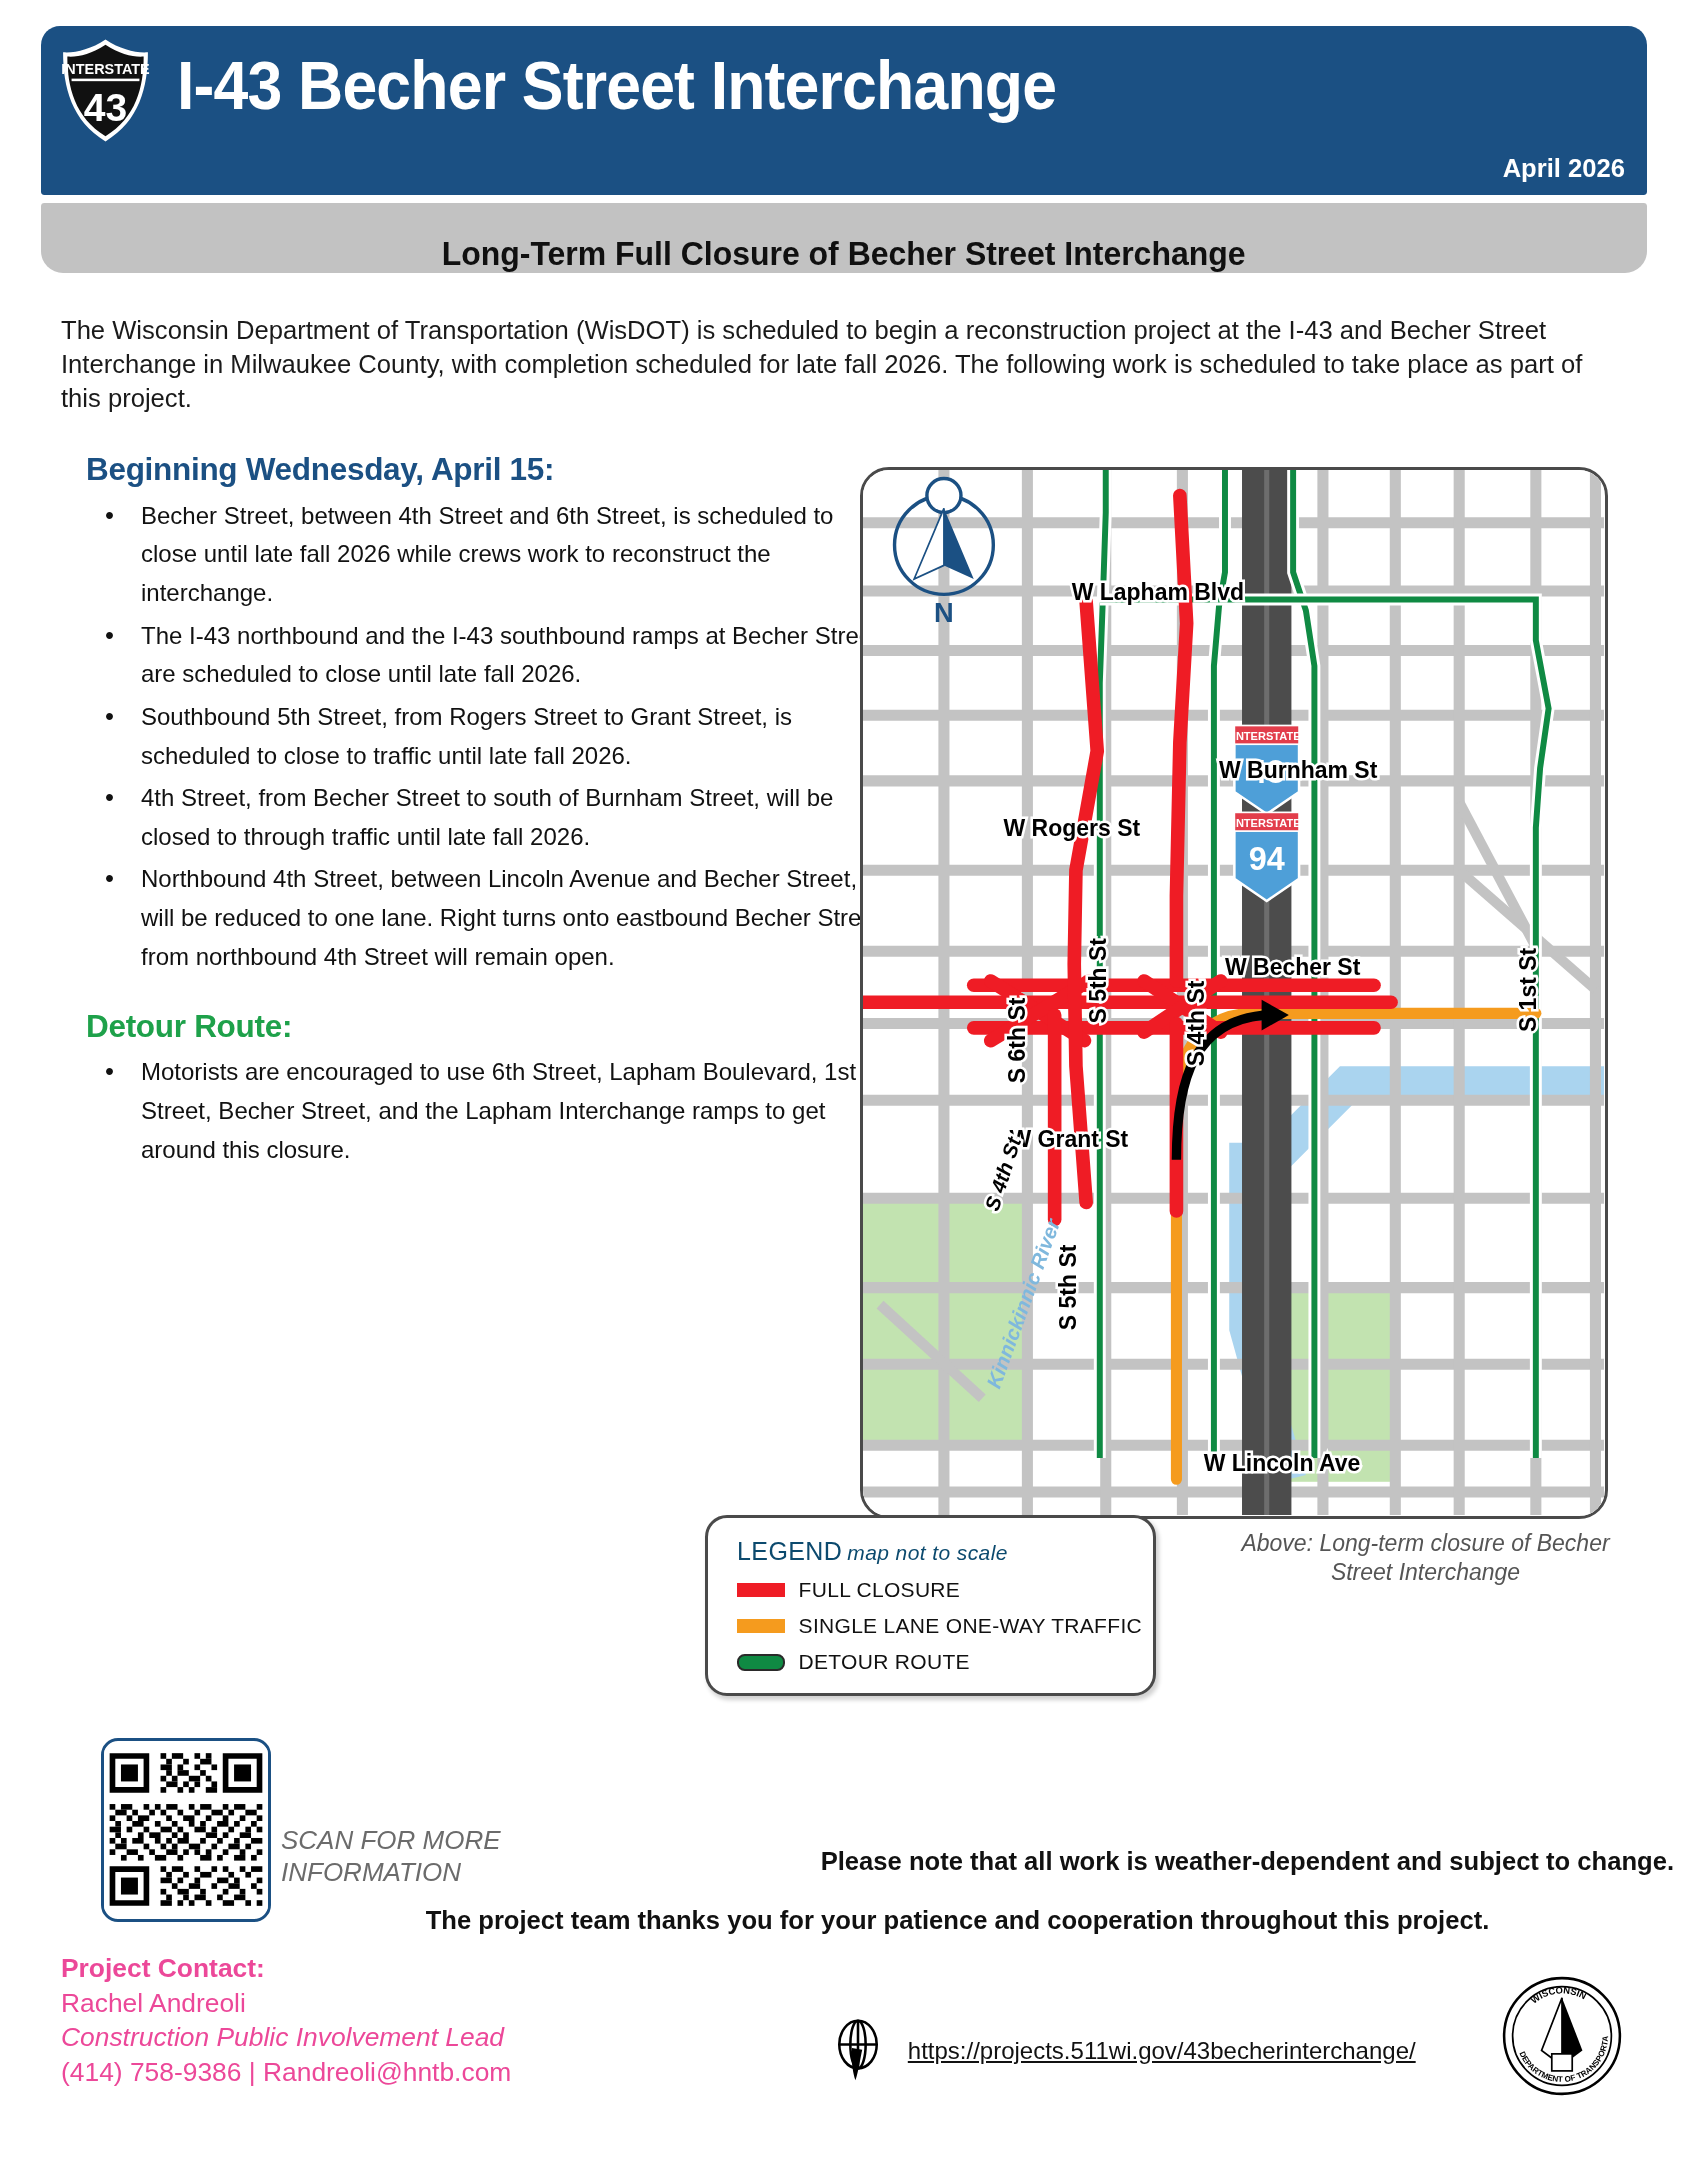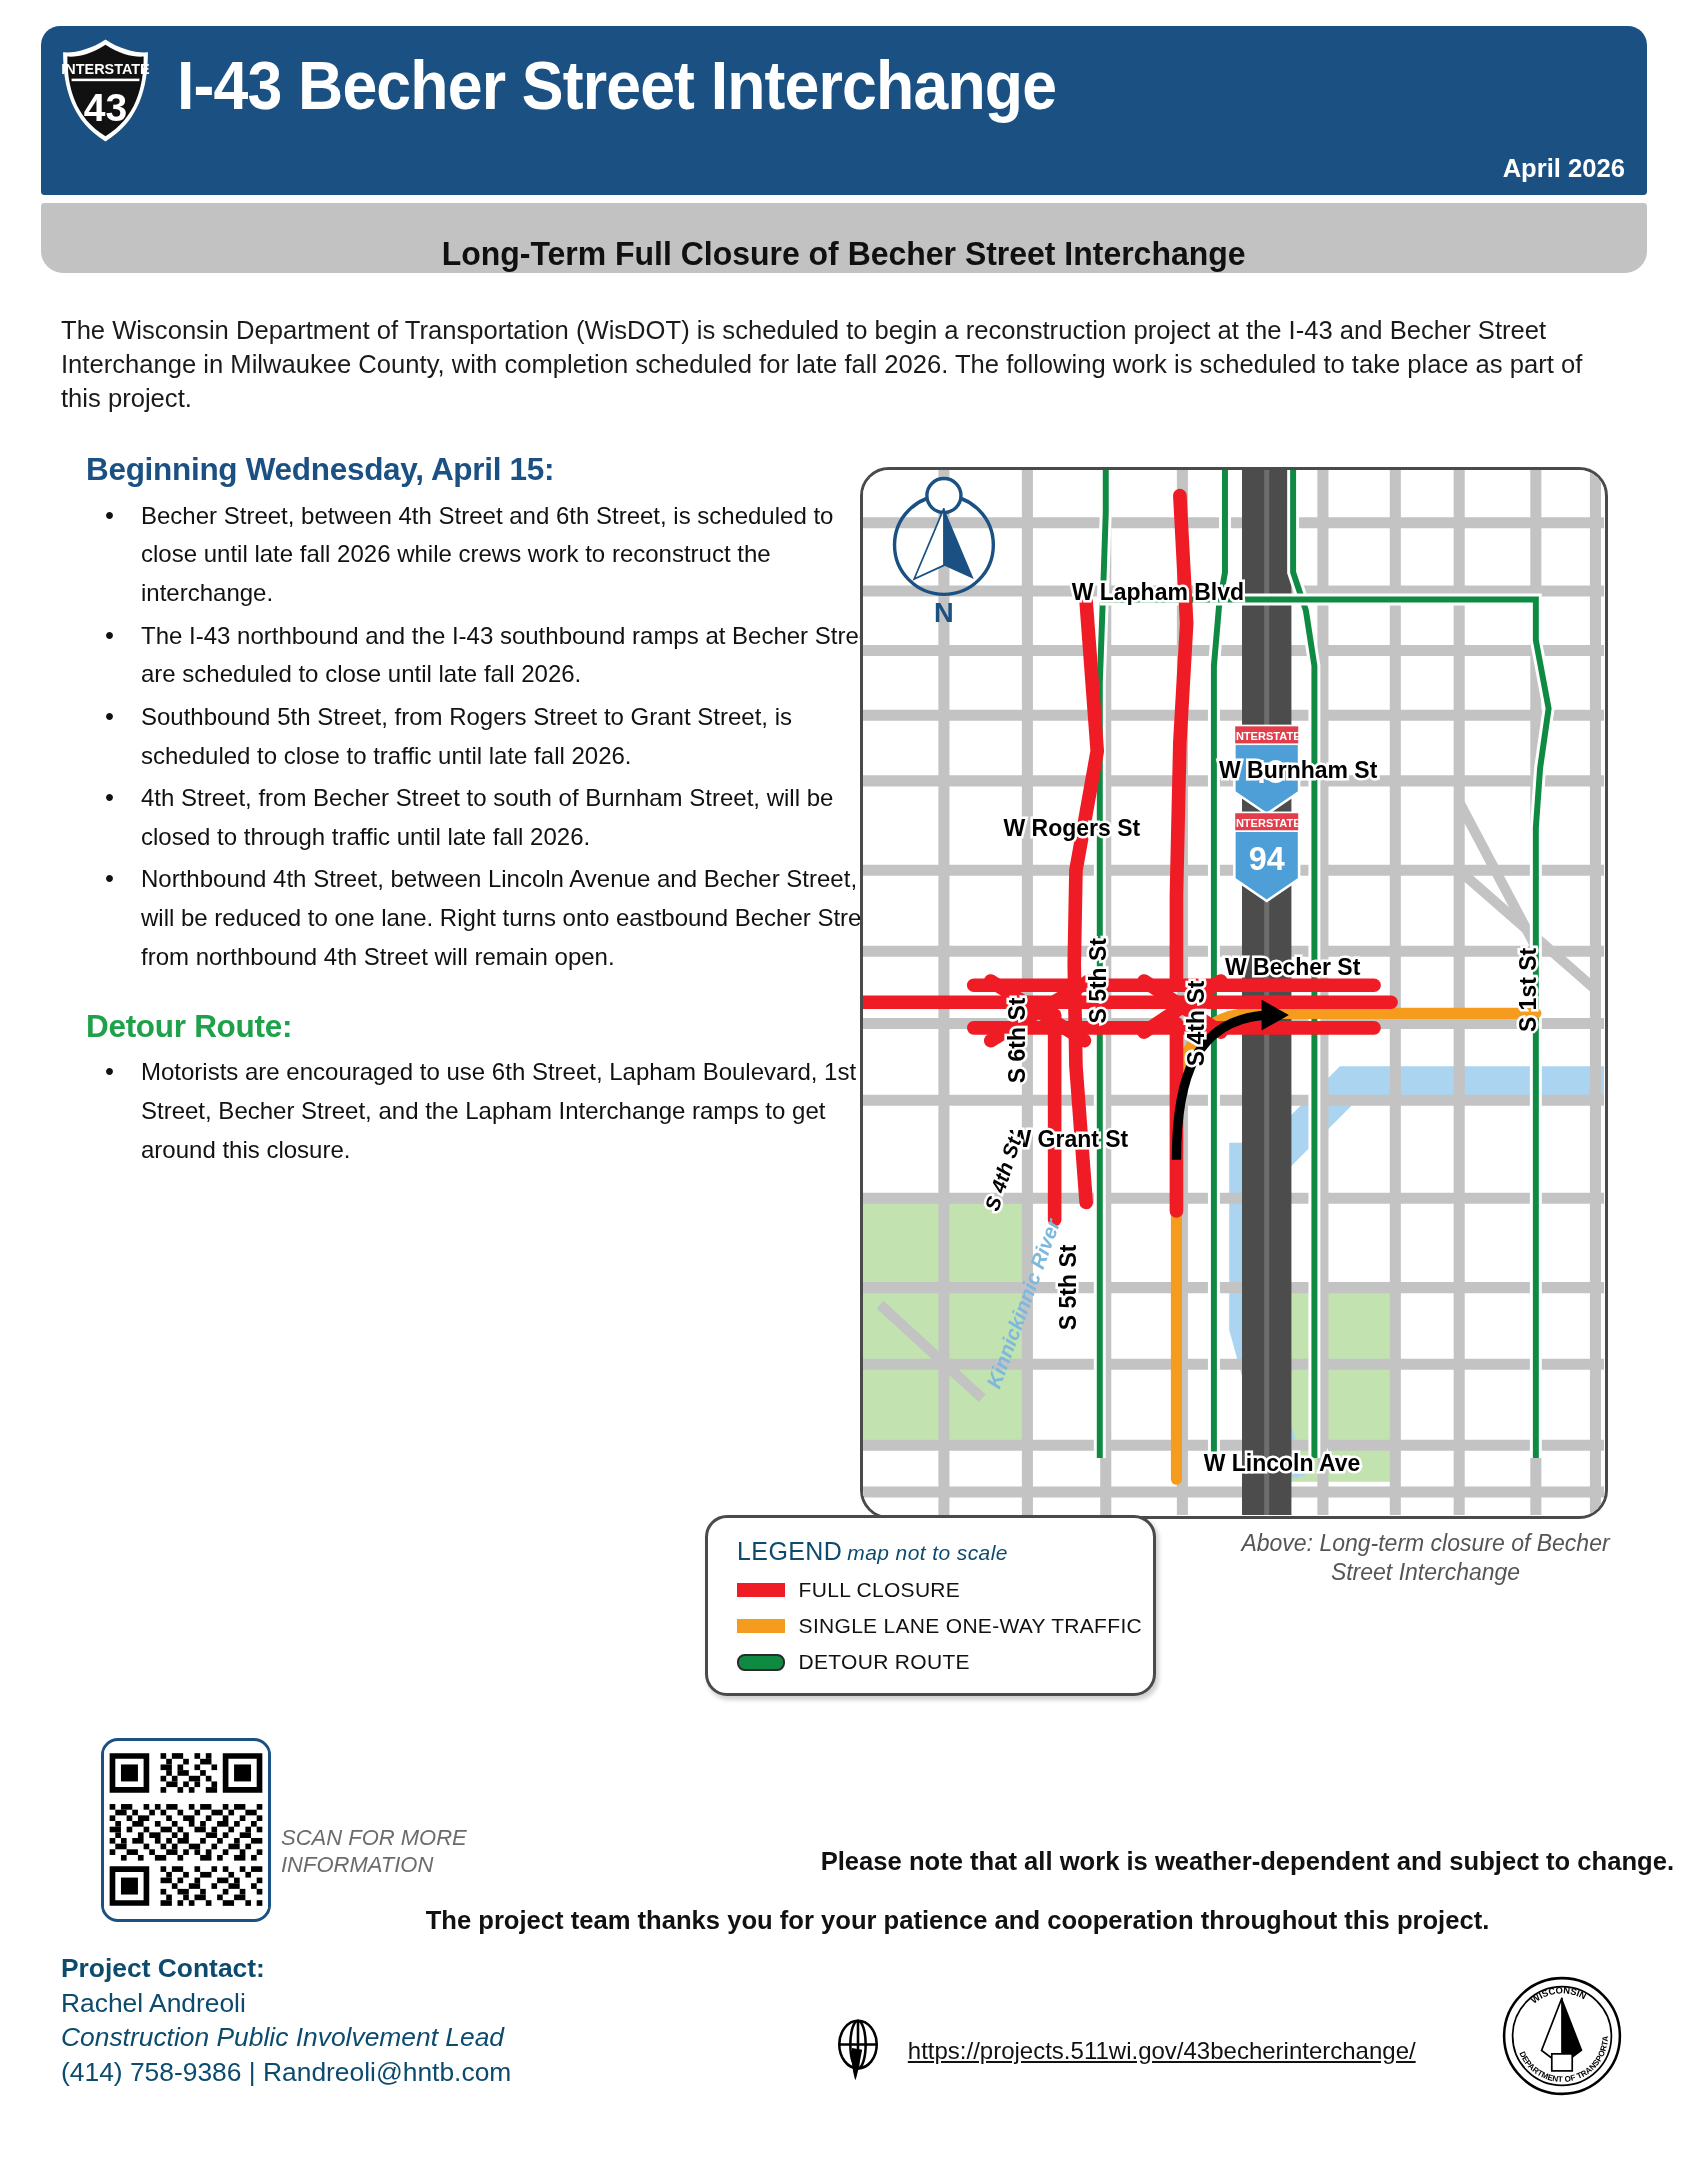--- a/index.html
+++ b/index.html
@@ -122,21 +122,21 @@
   
   .qr-box {
     position: absolute; left: 101px; top: 1738px;
     width: 170px; height: 184px;
     border: 3.4px solid #1b5083; border-radius: 17px;
     background: #ffffff; overflow: hidden;
   }
   .scan-label {
     position: absolute; left: 281px; top: 1825px;
     width: 230px;
-    font-size: 22px; font-style: italic; color: #6b6b6b;
+    font-size: 26px; font-style: italic; color: #6b6b6b;
     line-height: 1.22;
   }
 
   
   .note-weather {
     position: absolute; left: 0; top: 1847px; width: 1674px;
     text-align: right; padding-left: 230px;
     font-size: 25.6px; font-weight: bold; color: #111;
   }
   .note-thanks {
@@ -148,21 +148,21 @@
   
   .footer {
     position: absolute; left: 34px; top: 1881px;
     width: 1617px; height: 256px;
     background: #c2c2c2;
     border-radius: 22px;
     z-index: -1;
   }
   .contact {
     position: absolute; left: 61px; top: 1951px;
-    font-size: 26.4px; line-height: 1.31; color: #0c4a6e;
+    font-size: 26.4px; line-height: 1.31; color: #ec4899;
   }
   .contact .b { font-weight: bold; }
   .contact .i { font-style: italic; }
   .url-wrap {
     position: absolute; left: 835px; top: 2019px;
     display: flex; align-items: center; gap: 20px;
   }
   .url-text {
     font-size: 24px; color: #111; text-decoration: underline;
     margin-left: 6.8px;

